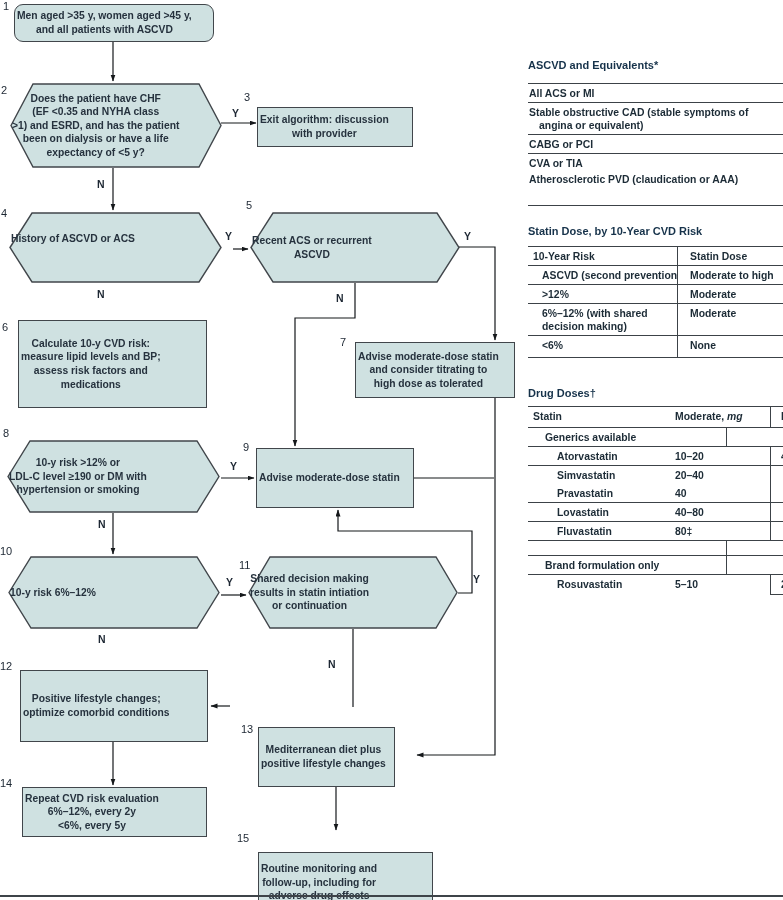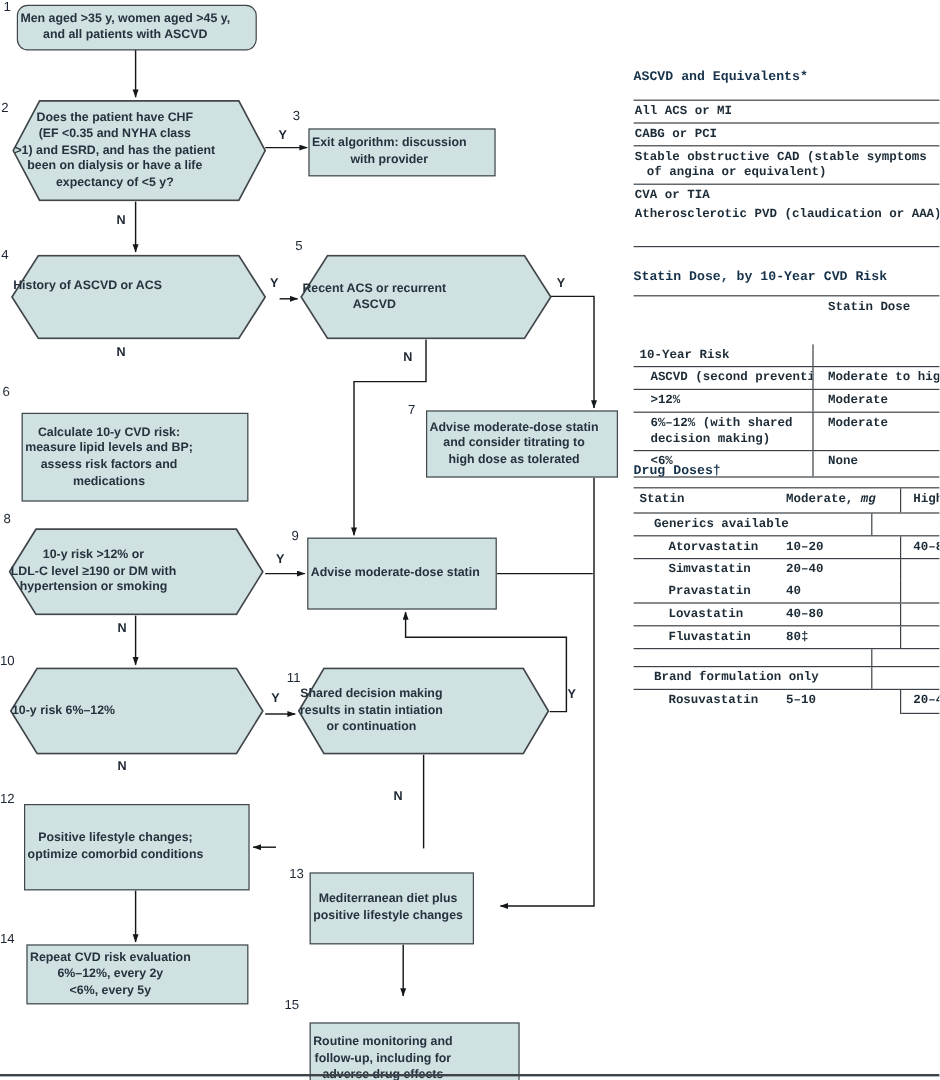--- a/index.html
+++ b/index.html
@@ -8,37 +8,37 @@
   .connectors{position:absolute;left:0;top:0;z-index:1;}
   .node{position:absolute;display:flex;align-items:center;justify-content:flex-start;text-align:center;z-index:2;box-sizing:border-box;}
   .node-text{white-space:pre-line;position:relative;z-index:2;padding:0 2px;font-size:10.3px;font-weight:700;line-height:13.6px;color:#26323e;}
   .rect{background:#cfe1e1;border:1.4px solid #41464b;}
   .rounded{border-radius:9px;}
   .hex{background:transparent;}
   .hex svg{position:absolute;left:0;top:0;z-index:1;}
   .hex polygon{fill:#cfe1e1;stroke:#41464b;stroke-width:1.4;}
   .num{position:absolute;z-index:3;font-size:11px;font-weight:400;color:#1d2733;}
   .lbl{position:absolute;z-index:3;font-size:10.5px;font-weight:700;color:#1d2733;}
-  .ptable{position:absolute;width:255px;z-index:2;color:#1c2b36;font-family:Liberation Mono, monospace;}
+  .ptable{position:absolute;width:255px;z-index:2;color:#1c2b36;}
   .tbl-title{font-size:11px;font-weight:700;color:#16324a;}
   .tA-rows{margin-top:12px;}
   .trow{font-size:10.4px;font-weight:700;line-height:13px;padding:2.5px 0 2.5px 1px;}
   .bt{border-top:1.2px solid #3c4247;}
   .bb{border-bottom:1.2px solid #3c4247;}
   .hang{padding-left:11px;text-indent:-10px;}
   .grid-row{display:flex;align-items:stretch;font-size:10.4px;font-weight:700;line-height:13px;}
   .grid-row>div{padding-top:2.5px;padding-bottom:2.5px;box-sizing:border-box;}
-  .rc1{width:150px;border-right:1.2px solid #3c4247;padding-left:5px;margin-top:40px;}
+  .rc1{width:150px;border-right:1.2px solid #3c4247;padding-left:5px;}
   .rc1b{width:150px;border-right:1.2px solid #3c4247;padding-left:14px;}
   .rc2{flex:1;padding-left:12px;}
   .nw{white-space:nowrap;overflow:hidden;}
   .dc1{width:127px;padding-left:5px;}
   .dc1sub{width:199px;border-right:1.2px solid #3c4247;padding-left:17px;}
   .dc1drug{width:127px;padding-left:29px;}
-  .dc2{width:96px;border-right:1.2px solid #3c4247;}
+  .dc2{width:96px;border-right:1.2px solid #3c4247;margin-left:20px;}
   .dc3{flex:1;padding-left:10px;}
   .ital{font-style:italic;}
   .spacer-row{height:14px;}
   .bottom-rule{position:absolute;left:0;top:895px;width:783px;height:2px;background:#3e4449;z-index:2;}
 </style>
 </head>
 <body>
 
 <div class="canvas">
 
@@ -126,21 +126,21 @@
   </div>
 
   <div class="node hex" style="left:250px;top:212px;width:210px;height:71px">
     <svg width="210" height="71" viewBox="0 0 210 71">
         <polygon points="1,35.5 23,1 187,1 209,35.5 187,70 23,70"></polygon>
       </svg>
     <div class="node-text">Recent ACS or recurrent
 ASCVD</div>
   </div>
 
-  <div class="node rect" style="left:18px;top:344px;width:189px;height:74px">
+  <div class="node rect" style="left:18px;top:320px;width:189px;height:88px">
     <div class="node-text">Calculate 10-y CVD risk:
 measure lipid levels and BP;
 assess risk factors and
 medications</div>
   </div>
 
   <div class="node rect" style="left:355px;top:342px;width:160px;height:56px">
     <div class="node-text">Advise moderate-dose statin
 and consider titrating to
 high dose as tolerated</div>
@@ -194,22 +194,22 @@
   <div class="node rect" style="left:258px;top:852px;width:175px;height:61px">
     <div class="node-text">Routine monitoring and
 follow-up, including for
 adverse drug effects</div>
   </div>
 
   <div class="ptable" style="left:528px;top:59px">
     <div class="tbl-title">ASCVD and Equivalents*</div>
     <div class="tA-rows">
       <div class="trow bt nw">All ACS or MI</div>
+      <div class="trow bt hang">Stable obstructive CAD (stable symptoms of angina or equivalent)</div>
       <div class="trow bt nw">CABG or PCI</div>
-      <div class="trow bt hang">Stable obstructive CAD (stable symptoms of angina or equivalent)</div>
       <div class="trow bt nw">CVA or TIA</div>
       <div class="trow bb nw" style="padding-top:1px;padding-bottom:19px">Atherosclerotic PVD (claudication or AAA)</div>
     </div>
   </div>
 
   <div class="ptable" style="left:528px;top:225px">
     <div class="tbl-title">Statin Dose, by 10-Year CVD Risk</div>
     <div style="margin-top:9px">
       <div class="grid-row bt bb">
         <div class="rc1 nw">10-Year Risk</div>

